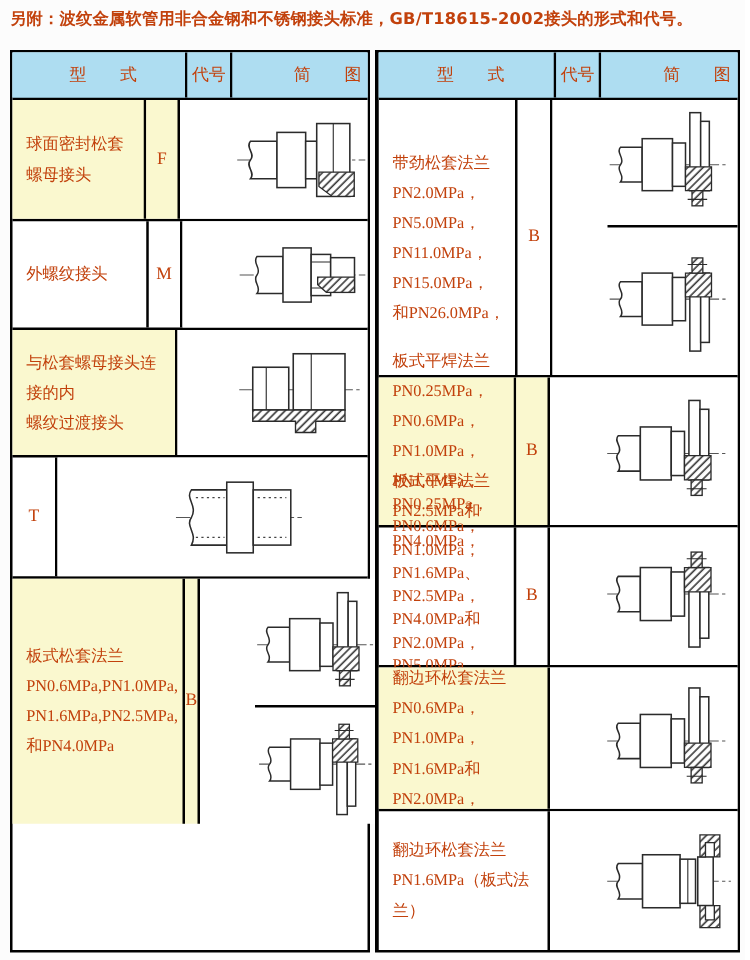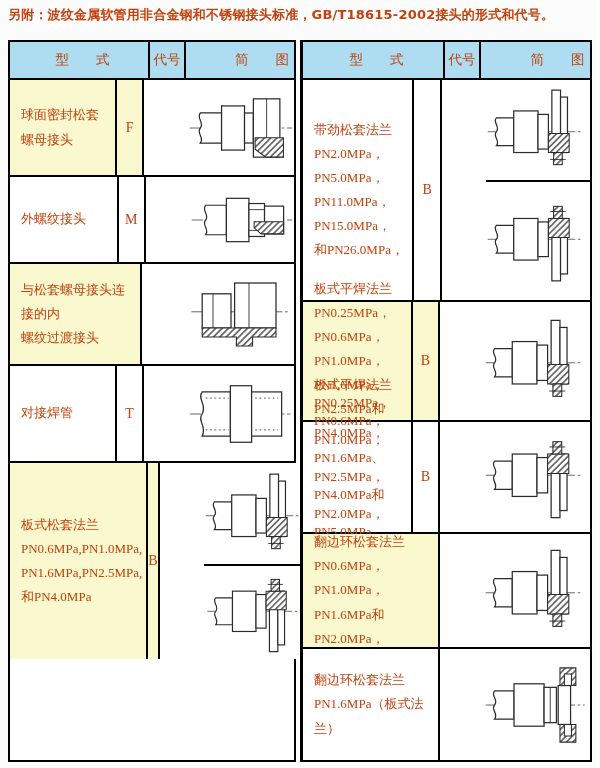--- a/index.html
+++ b/index.html
@@ -188,21 +188,20 @@
         <div class="cell c-diag">
           <div class="sub">
               <svg class="d" width="108" height="81" viewBox="0 0 120 90">
                 <use href="#sym-mf"></use>
               </svg>
             </div>
         </div>
       </div>
 
       <div class="row" style="height:97px">
-        <div class="cell c-type">对接焊管</div>
         <div class="cell c-code">T</div>
         <div class="cell c-diag">
           <div class="sub">
               <svg class="d" width="106" height="80" viewBox="0 0 120 90">
                 <use href="#sym-t"></use>
               </svg>
             </div>
         </div>
       </div>
 

